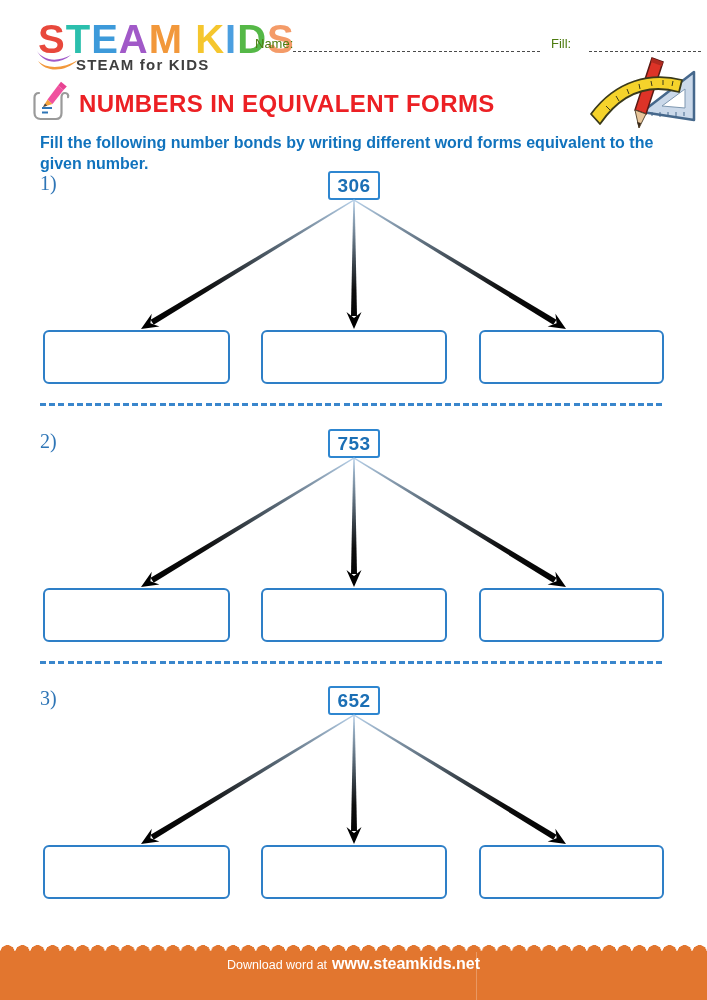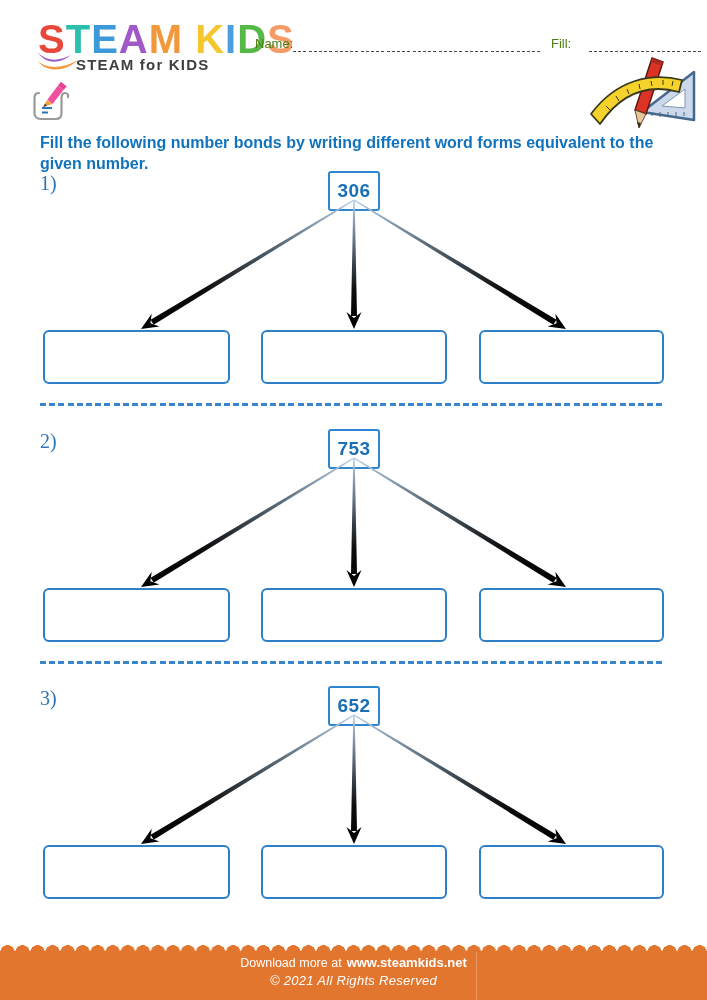--- a/index.html
+++ b/index.html
@@ -18,38 +18,38 @@
 
   
   .title-icon { position:absolute; left:31px; top:79px; }
   .page-title { position:absolute; left:79px; top:90px; font-size:24px; font-weight:bold; color:#EC2024; letter-spacing:0.4px; white-space:nowrap; }
   .instruction { position:absolute; left:40px; top:119px; width:632px; font-size:16px; font-weight:bold; color:#1173BD; line-height:20.5px;margin-top:14px; }
   .stationery { position:absolute; left:586px; top:54px; }
 
   
   .bond { position:absolute; left:0; width:707px; height:235px; }
   .sec-label { position:absolute; left:40px; top:2px; font-family:"Liberation Serif", serif; font-size:20px; color:#2E75B6; }
-  .num-box { position:absolute; left:328px; top:1px; width:52px; height:40px; border:2px solid #2E86D0; border-radius:3px; background:#fff;
+  .num-box { position:absolute; left:328px; top:1px; width:52px; height:29px; border:2px solid #2E86D0; border-radius:3px; background:#fff;
              display:flex; align-items:center; justify-content:center; }
   .num-box span { font-size:19px; font-weight:600; color:#1B6FB5; letter-spacing:0.5px; }
   .arrows { position:absolute; left:0; top:29px; }
   .ans { position:absolute; top:160px; height:54px; border:2px solid #2E7FC7; border-radius:6px; background:#fff; }
   .ans.a1 { left:43px;  width:187px; }
   .ans.a2 { left:261px; width:186px; }
   .ans.a3 { left:479px; width:185px; }
   .sep { position:absolute; left:40px; top:233px; width:625px; height:2.6px;
          background:repeating-linear-gradient(90deg,#3A86CC 0 6px,transparent 6px 9.2px); }
 
   
   .scallops { position:absolute; left:0; top:944px; width:707px; height:8.5px;
               background:radial-gradient(circle 7.5px at 7.5px 8.5px, #E2762F 98%, transparent); background-size:15.05px 8.5px; }
   .footer { position:absolute; left:0; top:952px; width:707px; height:48px; background:#E2762F; color:#fff; text-align:center; }
   .footer .seam { position:absolute; left:476px; top:0; width:1px; height:48px; background:rgba(255,255,255,.25); }
   .f1 { padding-top:3px; font-size:12.5px; }
-  .f1 .furl { font-weight:bold; font-size:13px; margin-left:5px; }
+  .f1 .furl { font-weight:bold; font-size:16px; margin-left:5px; }
   .f2 { font-size:13px; font-style:italic; margin-top:3px; letter-spacing:0.3px; }
 </style>
 </head>
 <body>
 
 <div class="page">
 
   <div class="logo">
     <div class="logo-letters"><span style="color: rgb(232, 72, 60);">S</span><span style="color: rgb(43, 191, 173);">T</span><span style="color: rgb(61, 154, 218);">E</span><span style="color: rgb(161, 89, 200);">A</span><span style="color: rgb(242, 152, 59);">M</span><span style="color: rgb(0, 0, 0);"> </span><span style="color: rgb(245, 198, 46);">K</span><span style="color: rgb(75, 159, 224);">I</span><span style="color: rgb(85, 184, 71);">D</span><span style="color: rgb(244, 155, 104);">S</span></div>
     <svg class="logo-swoosh" width="44" height="22" viewBox="0 0 44 22">
@@ -66,20 +66,21 @@
 
   <svg class="title-icon" width="42" height="44" viewBox="0 0 42 44">
     <path d="M8 14 C 4.5 14, 3.5 16.5, 3.5 18.5 L3.5 34 C 3.5 37.5, 6 40, 9.5 40 L25 40 C 28.5 40, 30.5 37.5, 30.5 34 L30.5 18.5 C 30.5 15.5, 32 14, 34 14 C 36.5 14, 37.8 16, 37 18.2" fill="#ffffff" stroke="#9a9a9a" stroke-width="2.2" stroke-linecap="round"></path>
     <line x1="11" y1="29" x2="21" y2="29" stroke="#2E75B6" stroke-width="2"></line>
     <line x1="11" y1="33.5" x2="17" y2="33.5" stroke="#2E75B6" stroke-width="2"></line>
     <polygon points="12,28 16.5,20.5 21.5,25" fill="#F5A23C"></polygon>
     <polygon points="12,28 14,24.6 16.2,26.7" fill="#4a4a4a"></polygon>
     <polygon points="16.5,20.5 27,6.5 32.5,11 21.5,25" fill="#F0519E"></polygon>
     <polygon points="27,6.5 30,2.8 35.8,7.5 32.5,11" fill="#E84393"></polygon>
   </svg>
+  <div class="page-title">NUMBERS IN EQUIVALENT FORMS</div>
   <div class="instruction">Fill the following number bonds by writing different word forms equivalent to the given number.</div>
 
   <svg class="stationery" width="118" height="88" viewBox="0 0 118 88">
     <g>
       <polygon points="56,58 108,18 108,66" fill="#CBD9EA" stroke="#46688C" stroke-width="2.5" stroke-linejoin="round"></polygon>
       <polygon points="76,52 99,35 99,54" fill="#ffffff" stroke="#7e97b0" stroke-width="1"></polygon>
       <g stroke="#46688C" stroke-width="1">
         <line x1="66" y1="58" x2="66" y2="62"></line>
           <line x1="74" y1="58" x2="74" y2="63"></line>
         <line x1="82" y1="58" x2="82" y2="62"></line>
@@ -220,18 +221,17 @@
       </svg>
     <div class="ans a1"></div>
     <div class="ans a2"></div>
     <div class="ans a3"></div>
   </section>
 
   <div class="scallops"></div>
   <footer class="footer">
     <div class="seam"></div>
     <div class="f1">
-      <span>Download more at</span><span class="furl">www.steamkids.net</span>
-    </div>
-    <div class="f2">© 2021 All Rights Reserved</div>
+      <span>Download word at</span><span class="furl">www.steamkids.net</span>
+    </div>
   </footer>
 
 </div>
 
 </body></html>

